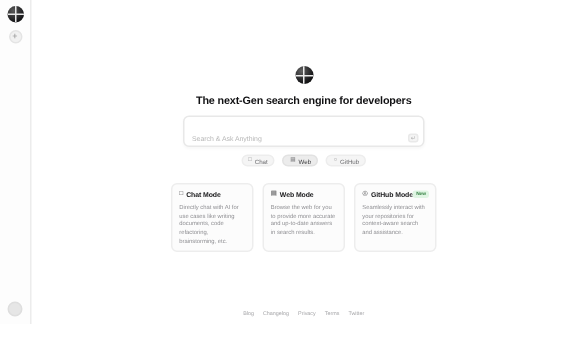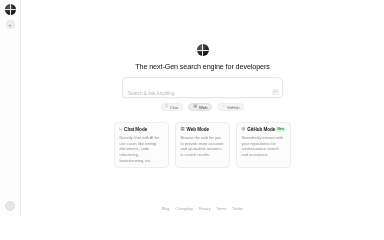--- a/index.html
+++ b/index.html
@@ -53,21 +53,21 @@
   .hero-logo {
     width: 12px; height: 12px; border-radius: 50%;
     background: radial-gradient(circle at 34% 28%, #626262 0%, #1c1c1e 60%, #000 100%);
     position: relative; overflow: hidden; margin-bottom: 6px;
   }
   .hero-logo::before, .hero-logo::after { content: ""; position: absolute; background: #ededed; }
   .hero-logo::before { left: 0; right: 0; top: 47%; height: 0.9px; }
   .hero-logo::after { top: 0; bottom: 0; left: 47%; width: 0.9px; }
 
   .headline {
-    font-size: 7.2px; font-weight: 400; color: #111113;
+    font-size: 7.2px; font-weight: 700; color: #111113;
     letter-spacing: -0.1px; margin-bottom: 6px; white-space: nowrap;
   }
 
   
   .search-wrap {
     width: 161px; height: 21px;
     border: 1px solid #e8e8e8; border-radius: 4px;
     background: #ffffff;
     box-shadow: 0 1px 2px rgba(0,0,0,0.03);
     position: relative; padding: 3px 5px;

